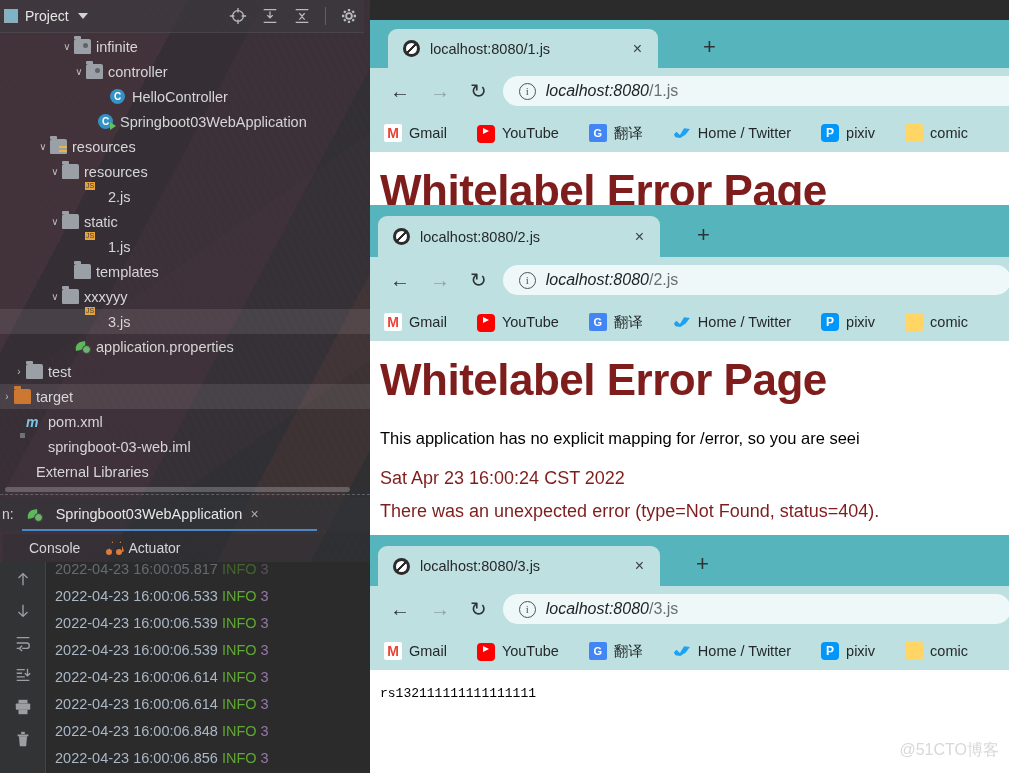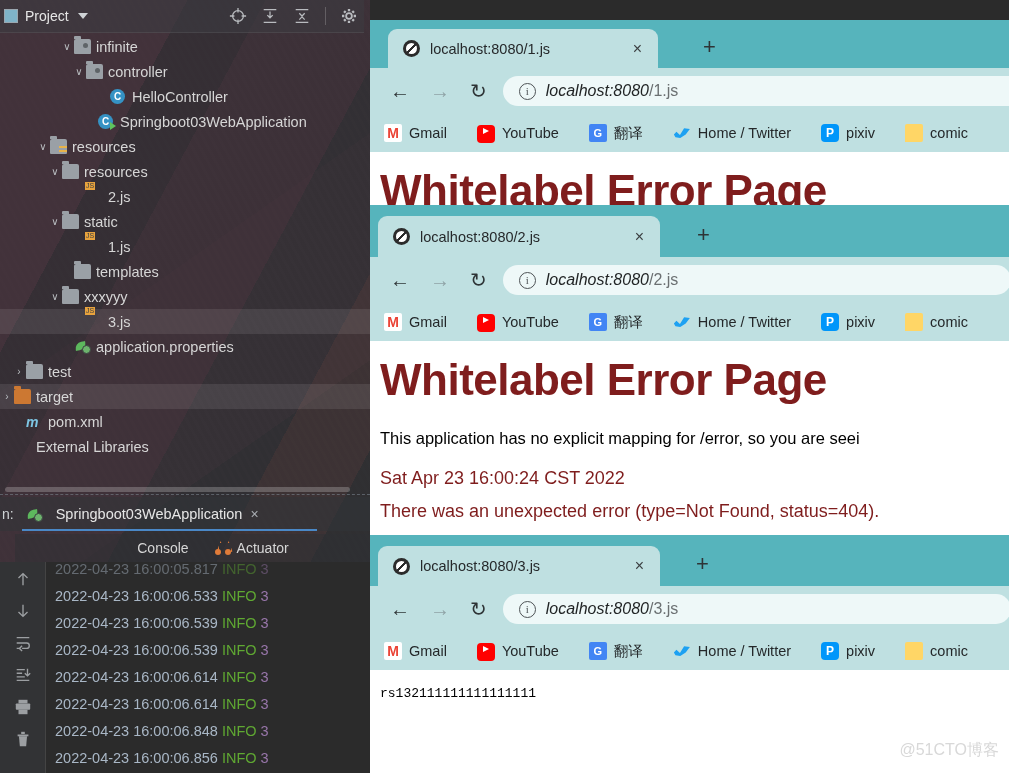--- a/index.html
+++ b/index.html
@@ -62,22 +62,22 @@
   .tree-scroll{position:absolute;left:5px;top:487px;width:345px;height:5px;background:rgba(255,255,255,.22);border-radius:3px;}
   .tree-div{position:absolute;left:0;top:494px;width:370px;border-top:1px dashed rgba(120,130,140,.6);}
   
   .runbar{position:absolute;left:0;top:497px;width:370px;height:34px;display:flex;align-items:center;
      background:rgba(50,52,56,.55);}
   .runbar .lbl{color:#cfd3d6;font-size:14px;margin-left:2px;}
   .runbar .tabname{color:#e6e6e6;font-size:14.5px;margin-left:8px;}
   .runbar .closex{color:#a9adb2;font-size:14px;margin-left:8px;}
   .runbar-underline{position:absolute;left:22px;top:529px;width:295px;height:2px;background:#4a88c7;}
   
-  .ctabs{position:absolute;left:15px;top:534px;width:370px;height:28px;display:flex;align-items:center;
-     background:rgba(46,48,52,.5);justify-content:center;}
+  .ctabs{position:absolute;left:3px;top:534px;width:370px;height:28px;display:flex;align-items:center;
+     background:rgba(46,48,52,.5);}
   .ctab{font-size:14px;color:#d6d6d6;margin-left:26px;display:flex;align-items:center;gap:6px;}
   .act-ico{width:16px;height:14px;position:relative;}
   .act-ico:before,.act-ico:after{content:"";position:absolute;bottom:0;width:6px;height:6px;border-radius:50%;background:#e07b39;}
   .act-ico:before{left:0;}
   .act-ico:after{right:0;}
   .act-ico span{position:absolute;left:2px;top:0;width:12px;height:9px;border:2px solid #e07b39;border-bottom:none;border-radius:2px;clip-path:polygon(0 100%,25% 0,50% 100%,75% 0,100% 100%);}
   
   .console{position:absolute;left:0;top:562px;width:370px;height:211px;background:#2b2b2b;}
   .cons-gutter{position:absolute;left:0;top:0;width:45px;height:211px;background:rgba(60,62,66,.45);
      display:flex;flex-direction:column;align-items:center;padding-top:8px;gap:14px;}
@@ -260,20 +260,26 @@
         <span class="ticon folder orange"></span>
         <span>target</span>
       </div>
       <div class="trow">
         <span style="display:inline-block;width:12px;flex:0 0 12px;"></span>
         <span class="arr blank"></span>
         <span class="ticon"><span class="mico">m</span></span>
         <span>pom.xml</span>
       </div>
       <div class="trow">
+        <span style="display:inline-block;width:12px;flex:0 0 12px;"></span>
+        <span class="arr blank"></span>
+        <span class="ticon"><span class="imlico"></span></span>
+        <span>springboot-03-web.iml</span>
+      </div>
+      <div class="trow">
         <span style="display:inline-block;width:0px;flex:0 0 0px;"></span>
         <span class="arr blank"></span>
         <span class="ticon"><span class="libico"></span></span>
         <span>External Libraries</span>
       </div>
     </div>
   <div class="tree-scroll"></div>
   <div class="tree-div"></div>
 
   <div class="runbar">

